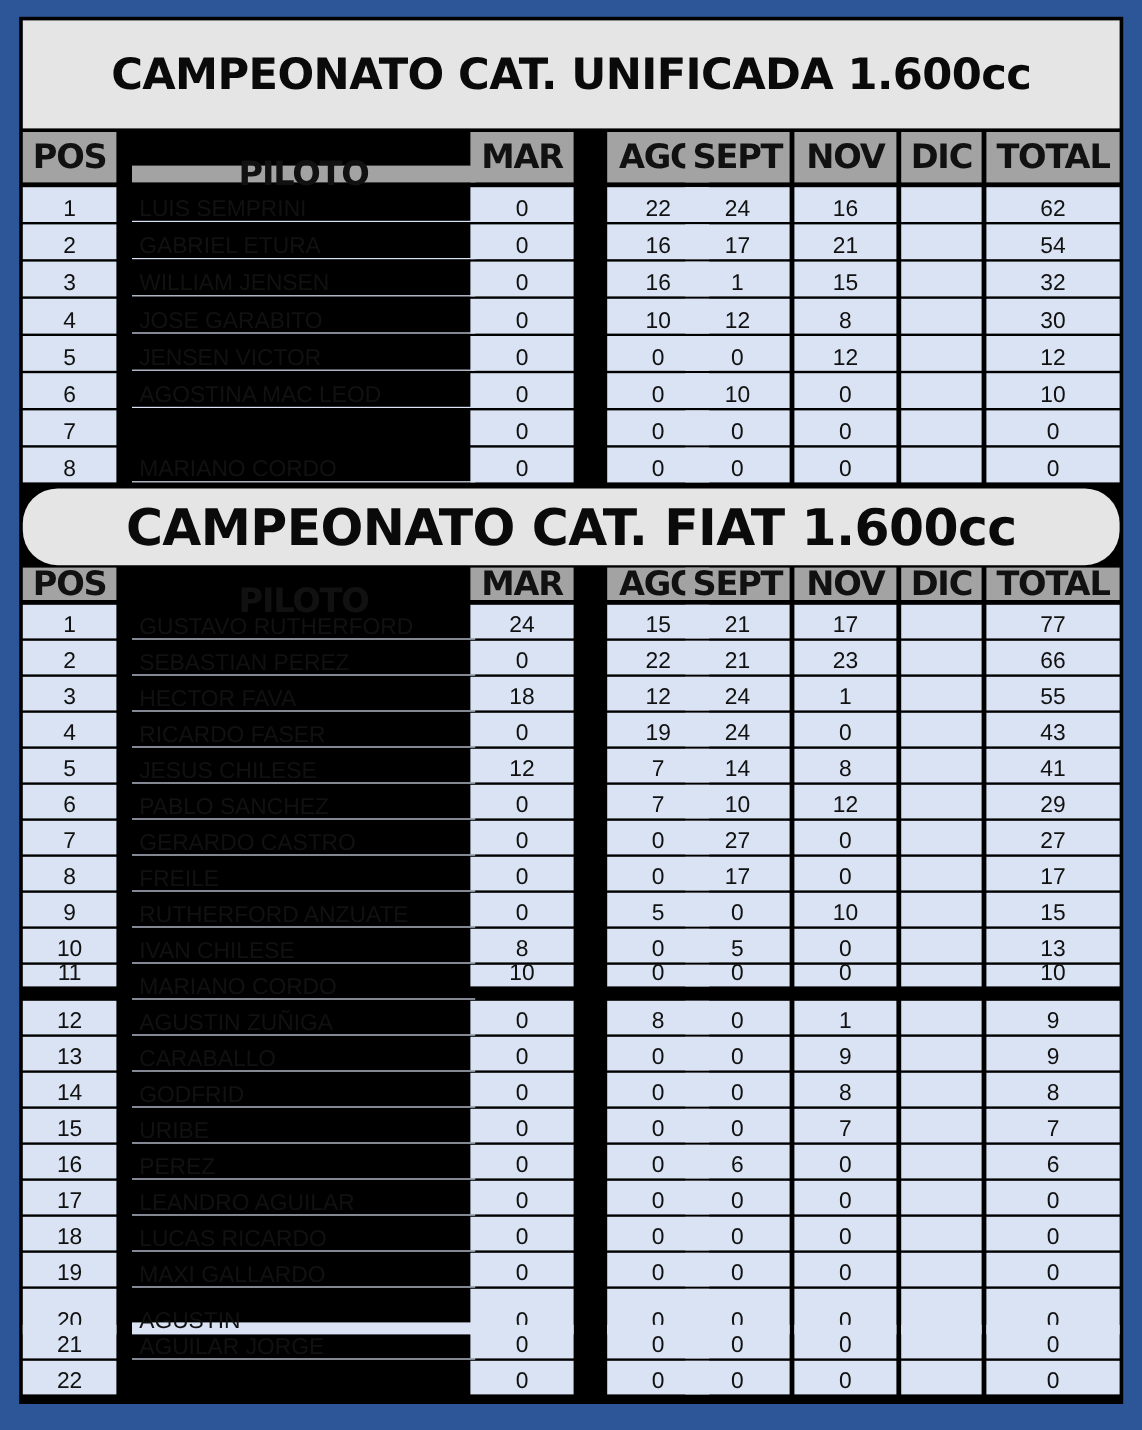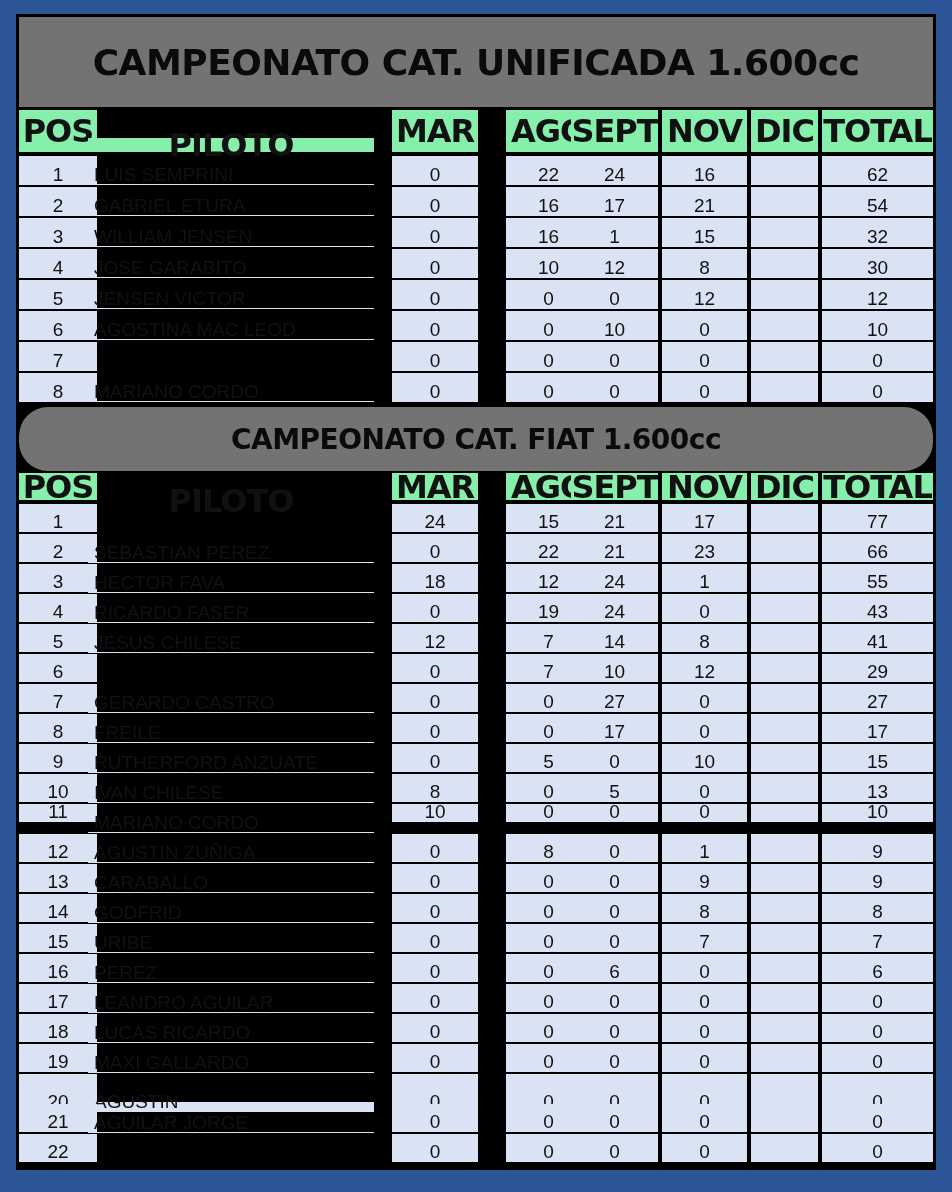--- a/index.html
+++ b/index.html
@@ -5,40 +5,40 @@
   html, body { margin:0; padding:0; }
   body {
     width:952px; height:1192px; background:#2c5697; position:relative; overflow:hidden;
     font-family:"Liberation Sans", sans-serif;
   }
   .sheet {
     position:absolute; left:16px; top:14px; width:920px; height:1156px;
     background:#000; border:0;
   }
   .title {
-    position:absolute; left:3px; width:914px; background:#737373;
+    position:absolute; left:3px; width:914px; background:#e5e5e5;
     display:flex; align-items:center; justify-content:center;
     font-family:"DejaVu Sans", sans-serif; font-weight:bold; color:#0a0a0a;
     letter-spacing:-0.5px;
   }
   .title1 { top:3px; height:90px; font-size:36px; }
-  .title2 { top:393px; height:64px; font-size:28px;border-radius:29px; }
+  .title2 { top:393px; height:64px; font-size:42px;border-radius:29px; }
   .row { position:absolute; left:0; width:920px; height:30px; }
   .cell {
     position:absolute; top:0; bottom:2px; background:#dae3f3;
     display:flex; align-items:flex-end; justify-content:center;
     font-size:19px; color:#111; line-height:1; padding-bottom:1px; box-sizing:border-box;
   }
   .cell.name { justify-content:flex-start; padding-left:6px; }
   .hdr .cell {
-    background:#86efac; font-family:"DejaVu Sans", sans-serif; font-weight:bold;
-    font-size:32px; align-items:center; letter-spacing:-1px; padding-bottom:0;
+    background:#a3a3a3; font-family:"DejaVu Sans", sans-serif; font-weight:bold;
+    font-size:28px; align-items:center; letter-spacing:-1px; padding-bottom:0;
   }
   .c-pos   { left:3px;   width:78px; }
-  .c-name  { left:72px;  width:286px;margin-top:28px; }
+  .c-name  { left:94px;  width:286px;margin-top:28px; }
   .c-mar   { left:376px; width:86px; }
   .c-ago   { left:466px; width:85px;margin-left:24px; }
   .c-sept  { left:555px; width:87px; }
   .c-nov   { left:646px; width:85px; }
   .c-dic   { left:735px; width:67px; }
   .c-total { left:806px; width:111px; }
 </style>
 </head>
 <body>
 
@@ -143,20 +143,21 @@
       <div class="cell c-mar">MAR</div>
       <div class="cell c-ago">AGO</div>
       <div class="cell c-sept">SEPT</div>
       <div class="cell c-nov">NOV</div>
       <div class="cell c-dic">DIC</div>
       <div class="cell c-total">TOTAL</div>
     </div>
   <div id="fiat-body">
       <div class="row" style="top: 490px; height: 30px;">
         <div class="cell c-pos">1</div>
+        <div class="cell c-name name">GUSTAVO RUTHERFORD</div>
         <div class="cell c-mar">24</div>
         <div class="cell c-ago">15</div>
         <div class="cell c-sept">21</div>
         <div class="cell c-nov">17</div>
         <div class="cell c-dic"></div>
         <div class="cell c-total">77</div>
       </div>
       <div class="row" style="top: 520px; height: 30px;">
         <div class="cell c-pos">2</div>
         <div class="cell c-name name">SEBASTIAN PEREZ</div>
@@ -192,20 +193,21 @@
         <div class="cell c-name name">JESUS CHILESE</div>
         <div class="cell c-mar">12</div>
         <div class="cell c-ago">7</div>
         <div class="cell c-sept">14</div>
         <div class="cell c-nov">8</div>
         <div class="cell c-dic"></div>
         <div class="cell c-total">41</div>
       </div>
       <div class="row" style="top: 640px; height: 30px;">
         <div class="cell c-pos">6</div>
+        <div class="cell c-name name">PABLO SANCHEZ</div>
         <div class="cell c-mar">0</div>
         <div class="cell c-ago">7</div>
         <div class="cell c-sept">10</div>
         <div class="cell c-nov">12</div>
         <div class="cell c-dic"></div>
         <div class="cell c-total">29</div>
       </div>
       <div class="row" style="top: 670px; height: 30px;">
         <div class="cell c-pos">7</div>
         <div class="cell c-name name">GERARDO CASTRO</div>

